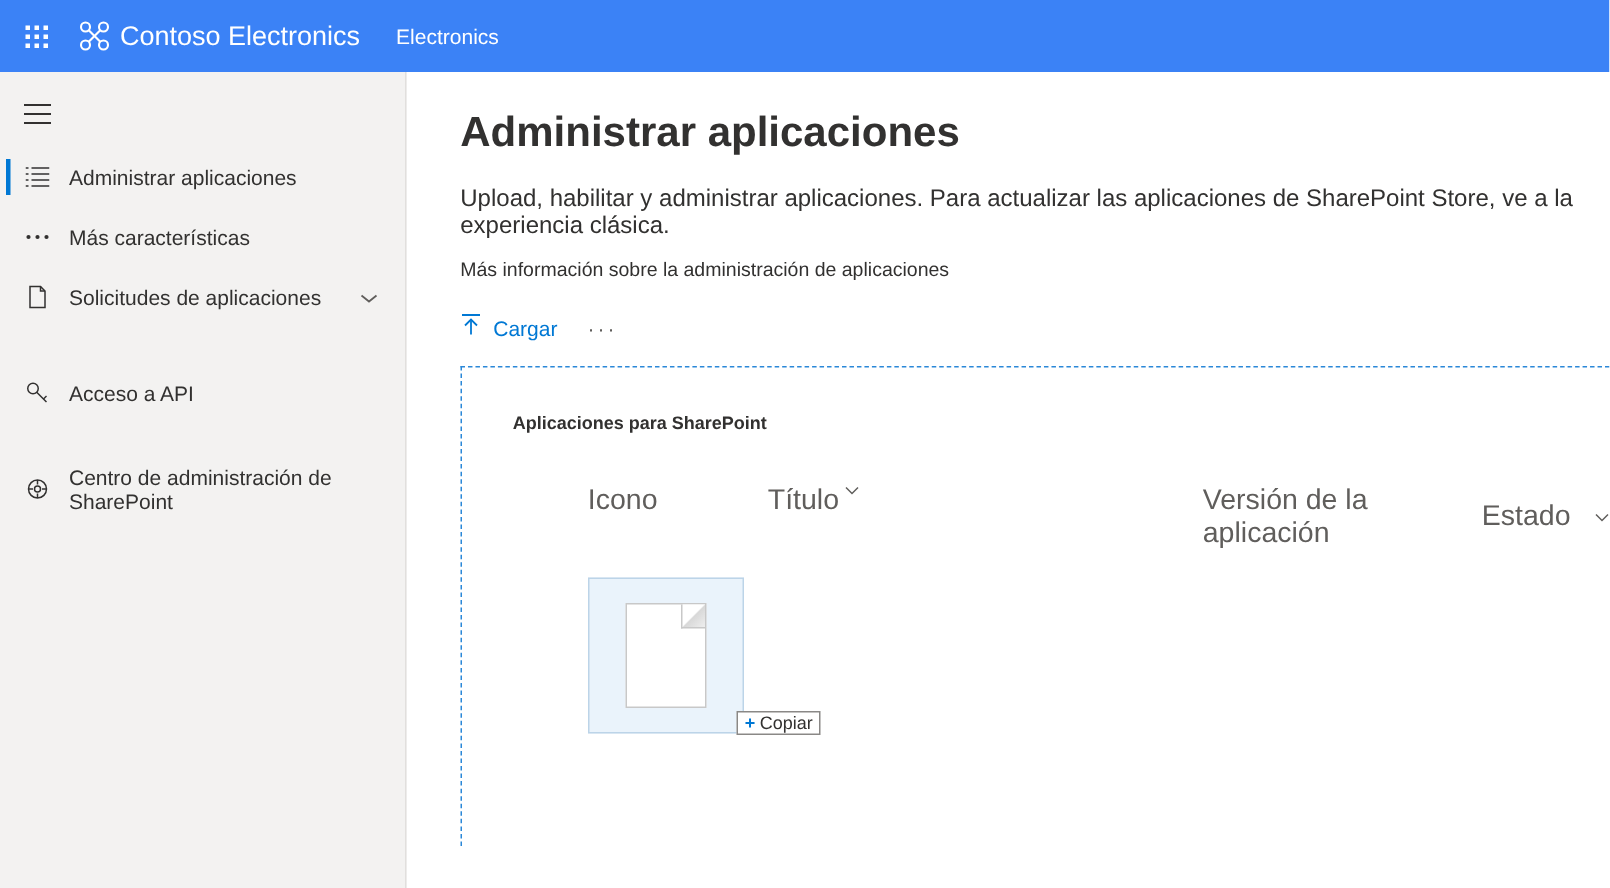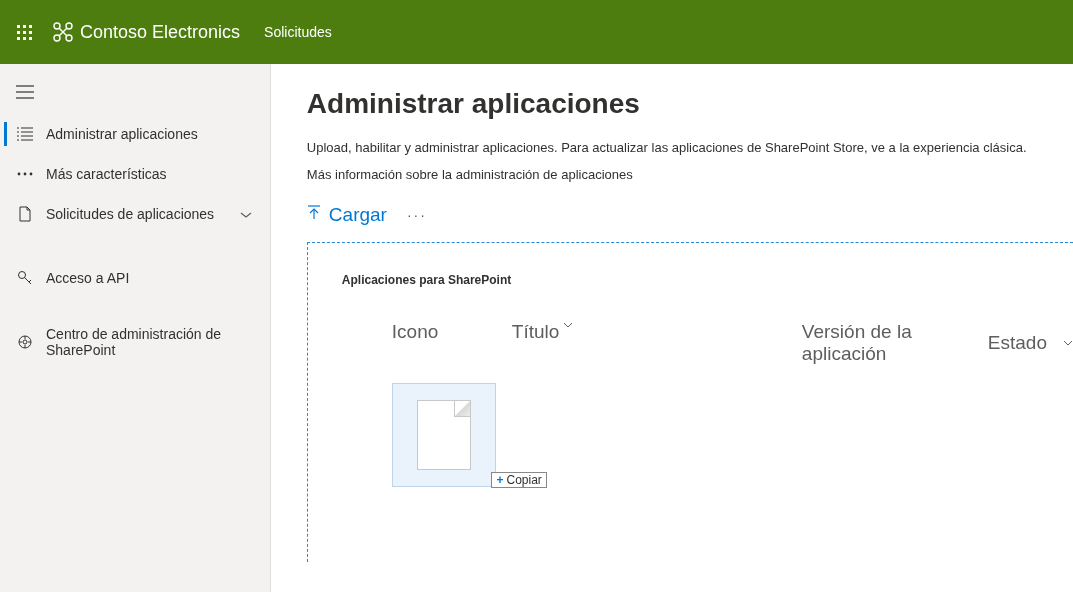--- a/index.html
+++ b/index.html
@@ -5,22 +5,22 @@
     * { margin: 0; padding: 0; box-sizing: border-box; }
     body {
       font-family: "Segoe UI", -apple-system, sans-serif;
       font-size: 14px;
       color: #323130;
       width: 1073px;
       height: 592px;
       overflow: hidden;
     }
     .header {
-      background: #4d7c0f;
-      height: 64px;
+      background: #3b82f6;
+      height: 48px;
       display: flex;
       align-items: center;
       color: #fff;
     }
     .waffle {
       width: 48px;
       height: 48px;
       display: flex;
       align-items: center;
       justify-content: center;
@@ -74,24 +74,24 @@
       bottom: 8px;
       width: 3px;
       background: #0078d4;
     }
     .nav-icon { width: 18px; display: flex; align-items: center; justify-content: center; }
     .nav-label { font-size: 14px; flex: 1; }
     .chevron { margin-right: 18px; }
     .nav-sep { height: 24px; }
     .main { flex: 1; padding: 24px 0 0 36px; position: relative; }
     .page-title { font-size: 28px; font-weight: 600; margin-bottom: 20px; }
-    .desc { font-size: 13px; color: #323130; margin-bottom: 12px; }
+    .desc { font-size: 16px; color: #323130; margin-bottom: 12px; }
     .link { font-size: 13px; color: #323130; margin-bottom: 22px; }
     .cmdbar { display: flex; align-items: center; gap: 20px; padding-bottom: 10px; margin-bottom: 6px; }
-    .cmd { display: flex; align-items: center; gap: 8px; color: #0078d4; cursor: pointer; font-size: 19px; }
+    .cmd { display: flex; align-items: center; gap: 8px; color: #0078d4; cursor: pointer; font-size: 14px; }
     .cmd .icon { color: #0078d4; }
     .more { color: #605e5c; cursor: pointer; letter-spacing: 2px; }
     .dropzone {
       border: 1.5px dashed #2b88d8;
       border-right: none;
       border-bottom: none;
       padding: 30px 0 0 34px;
       height: 320px;
     }
     .section-title { font-size: 12px; font-weight: 600; margin-bottom: 34px; }
@@ -167,21 +167,21 @@
             <circle cx="17" cy="5" r="3"></circle>
             <circle cx="5" cy="17" r="3"></circle>
             <circle cx="17" cy="17" r="3"></circle>
             <line x1="7" y1="7" x2="15" y2="15"></line>
             <line x1="15" y1="7" x2="7" y2="15"></line>
           </g>
         </svg>
     </span>
     <span class="brand-text">Contoso Electronics</span>
   </div>
-  <div class="header-title">Solicitudes</div>
+  <div class="header-title">Electronics</div>
 </div>
 
 <div class="body">
   <div class="sidebar">
     <div class="hamburger">
       <svg width="18" height="14">
           <g stroke="#323130" stroke-width="1.2">
             <line x1="0" y1="1" x2="18" y2="1"></line>
             <line x1="0" y1="7" x2="18" y2="7"></line>
             <line x1="0" y1="13" x2="18" y2="13"></line>

